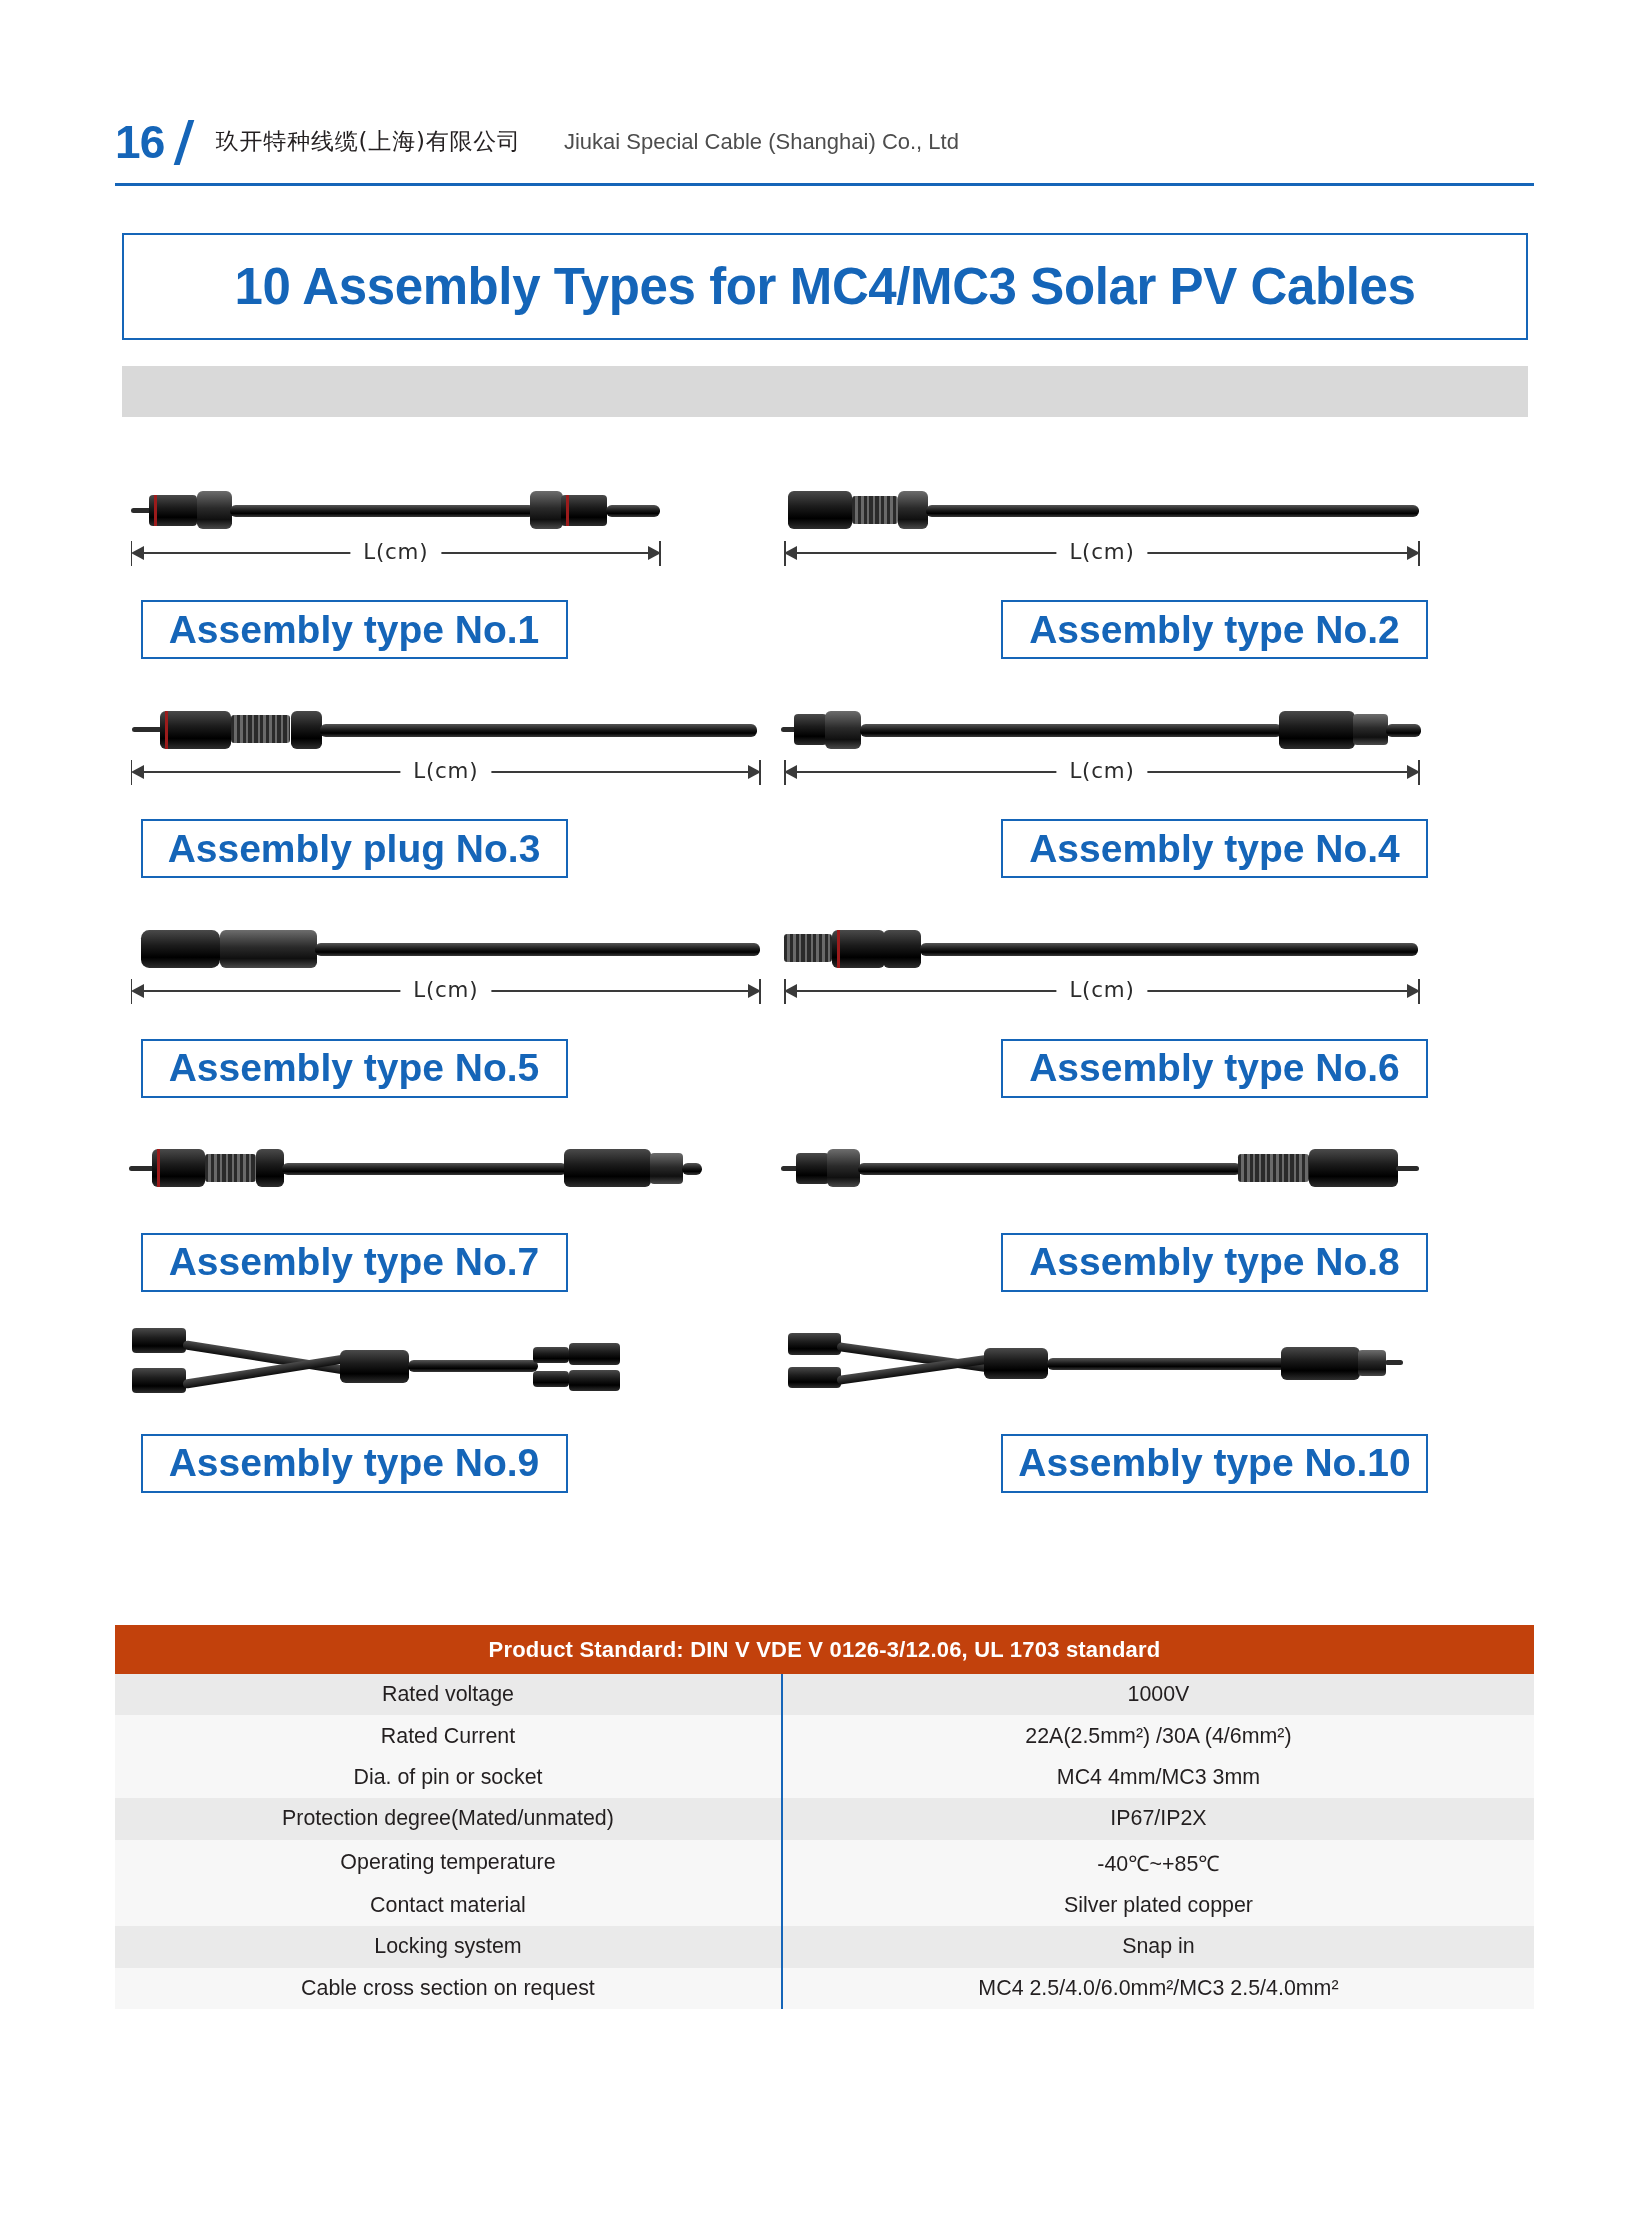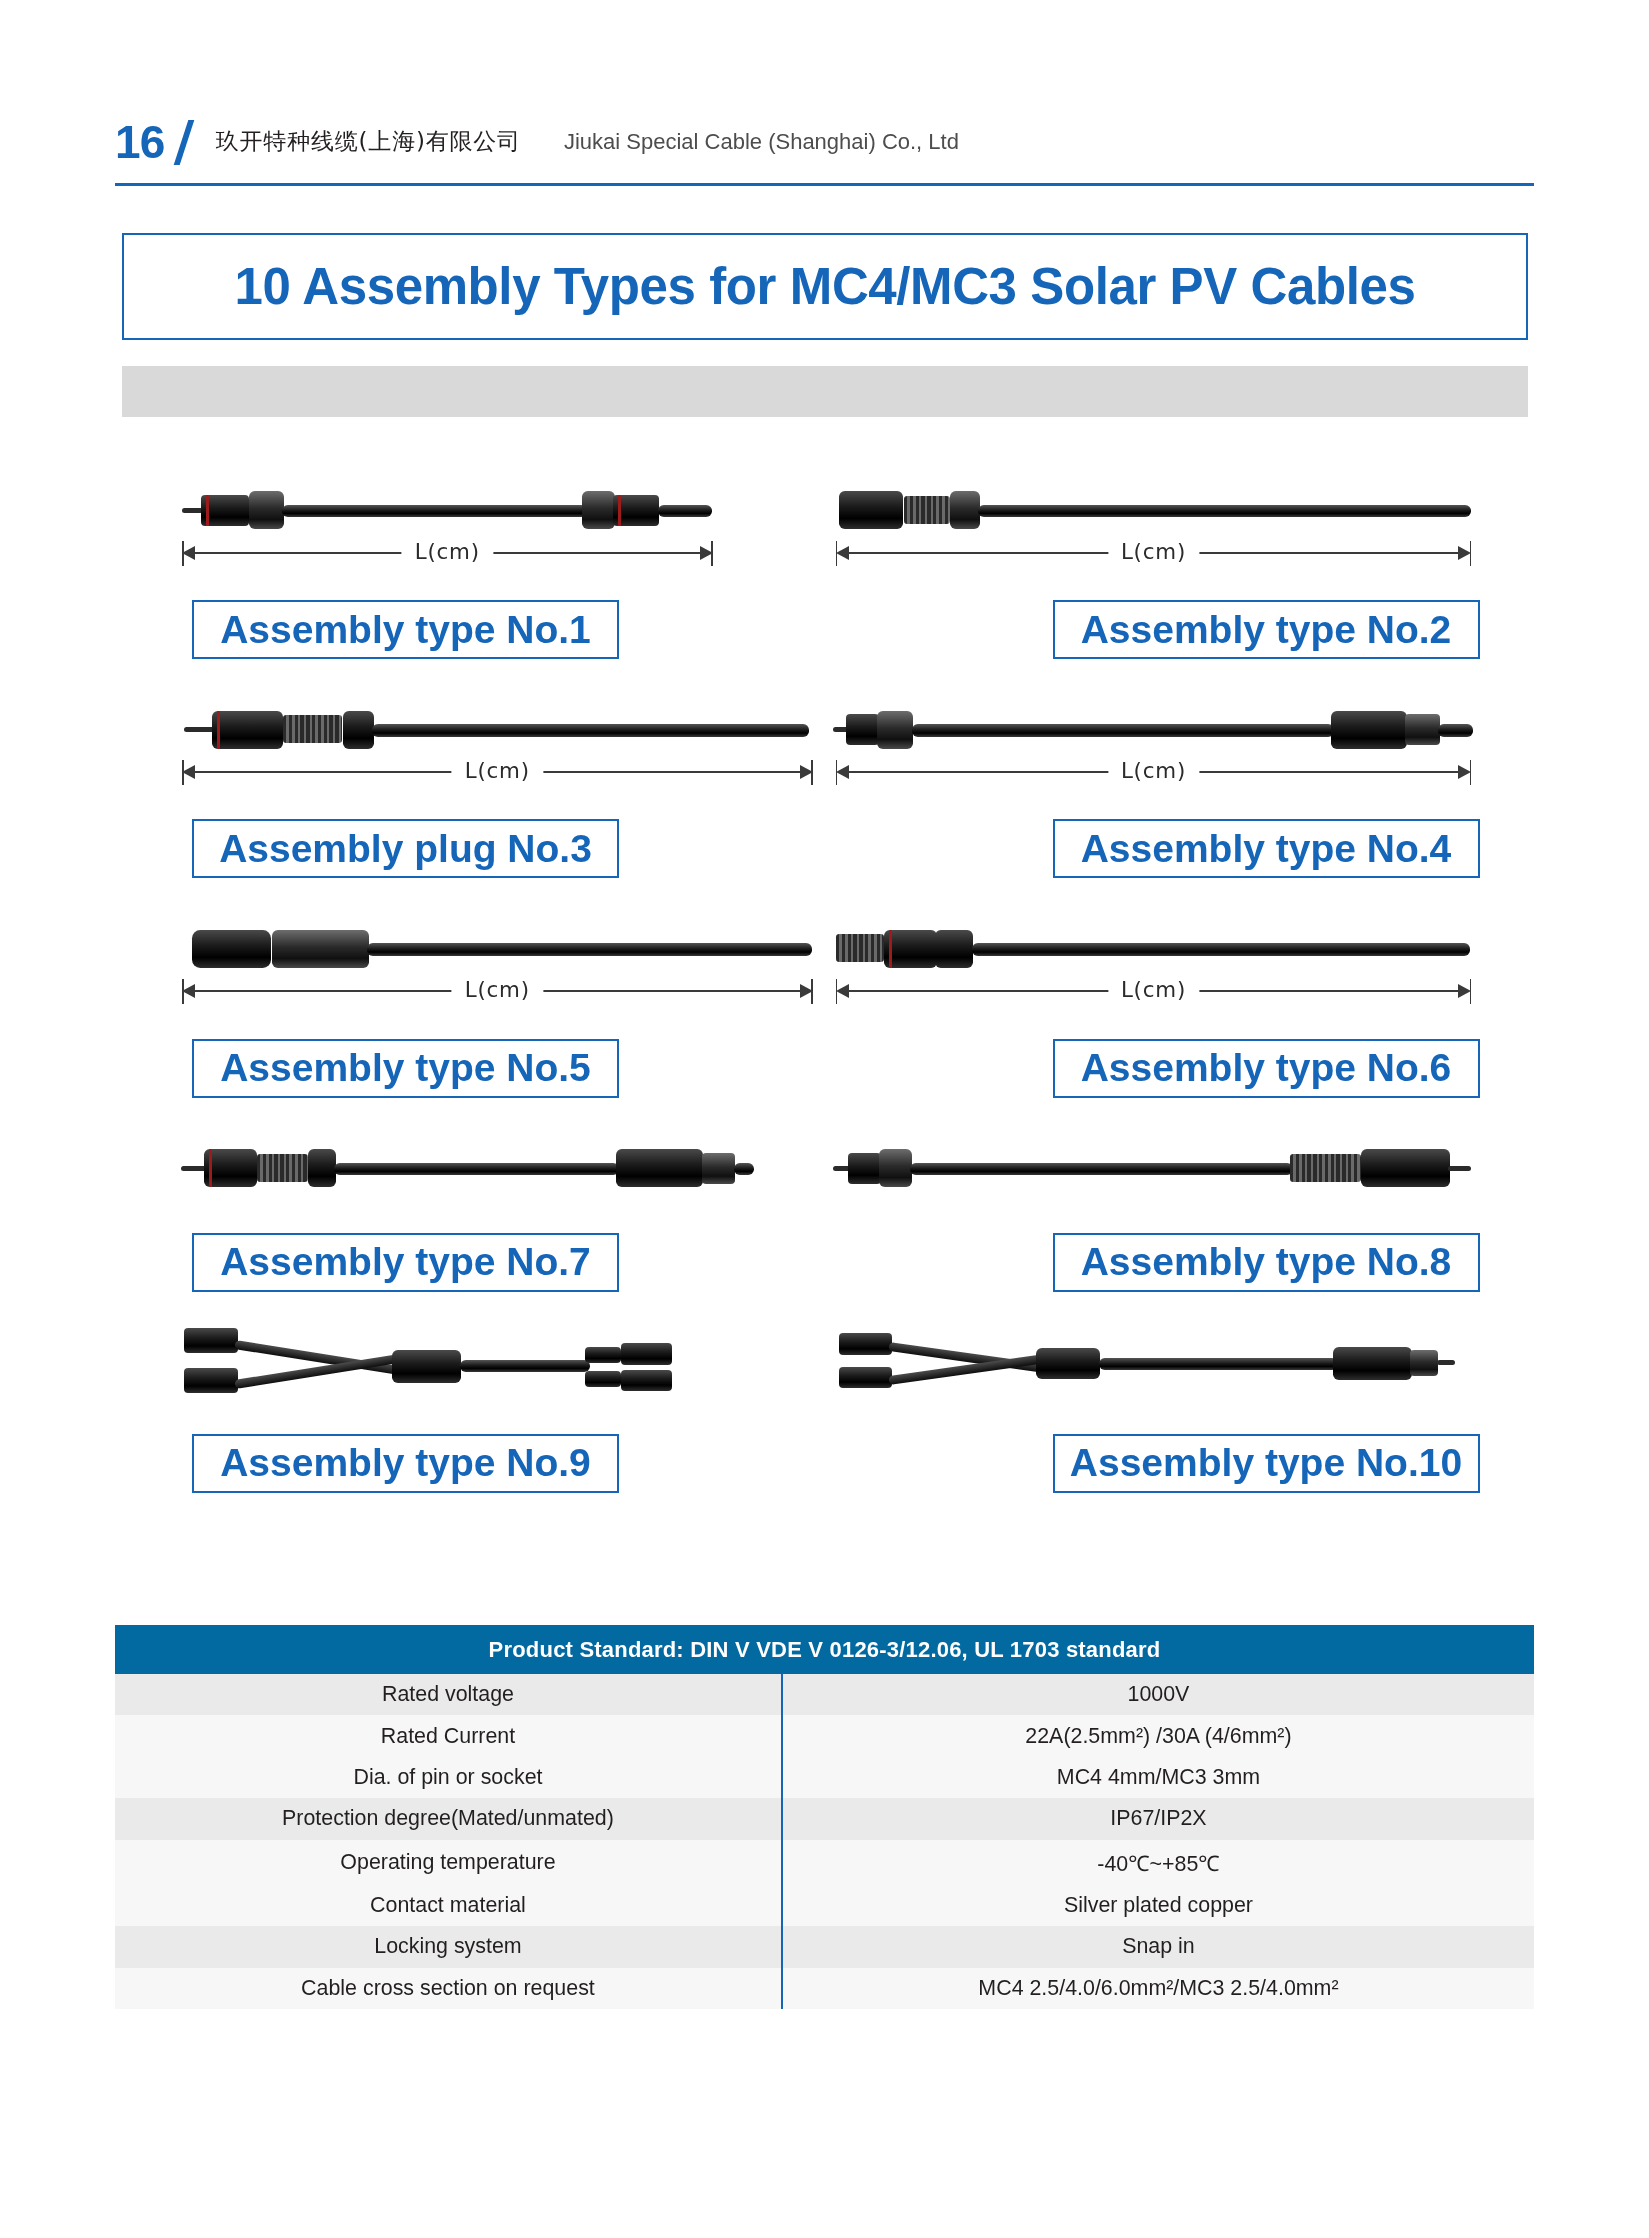--- a/index.html
+++ b/index.html
@@ -112,21 +112,21 @@
 
   
   .grid {
     position: absolute;
     left: 124px;
     top: 470px;
     width: 1407px;
   }
   .grid-row {
     display: flex;
-    justify-content: center;
+    justify-content: flex-start;
   }
   .cell {
     width: 652px;
     position: relative;
   }
   .fig {
     height: 122px;
     position: relative;
   }
   .label-box {
@@ -246,21 +246,21 @@
   
   .spec-table {
     position: absolute;
     left: 115px;
     top: 1625px;
     width: 1419px;
     border-collapse: collapse;
     font-size: 21.4px;
   }
   .spec-table .thead-cell {
-    background: #0369a1;
+    background: #c2410c;
     color: #ffffff;
     font-weight: bold;
     text-align: center;
     padding: 11.5px 0;
     font-size: 22px;
     letter-spacing: 0.2px;
   }
   .spec-table td {
     padding: 8.2px 0;
     text-align: center;

